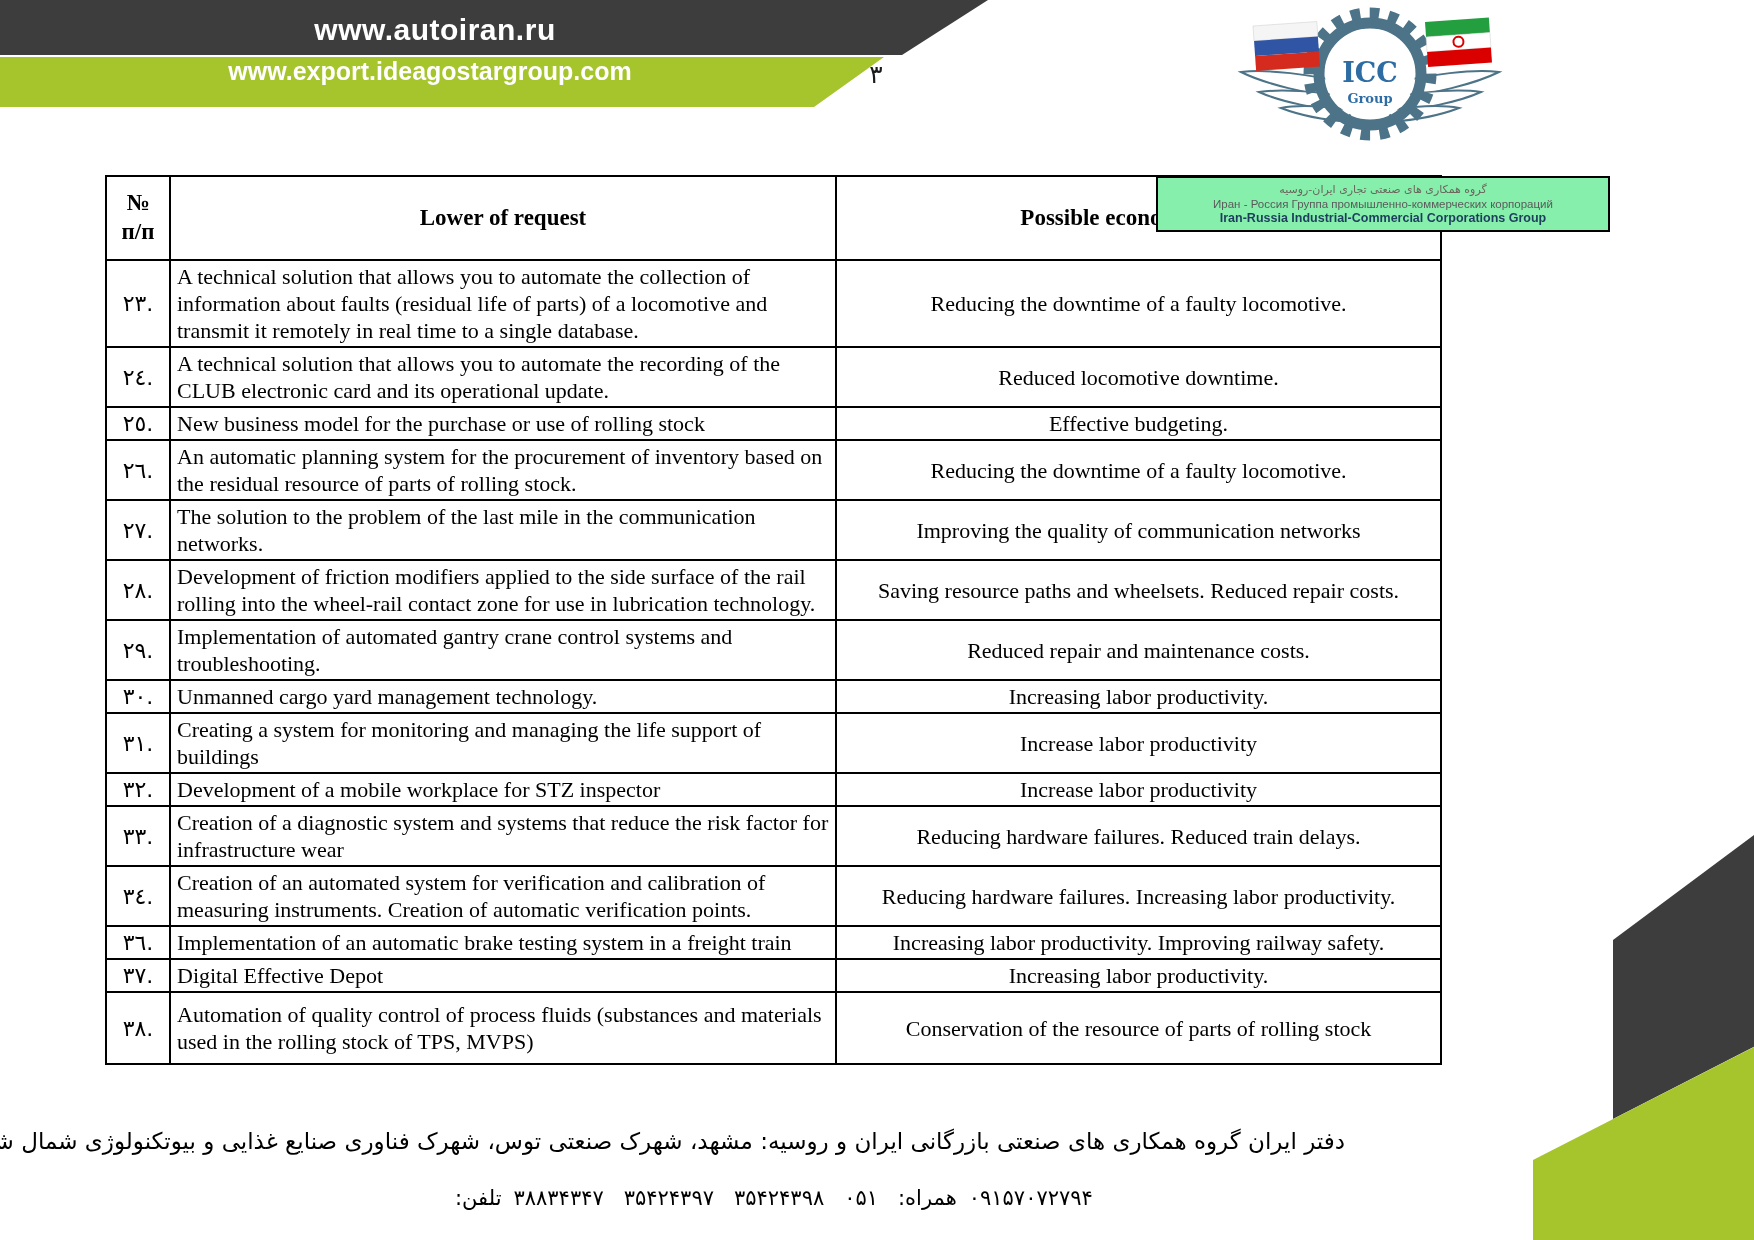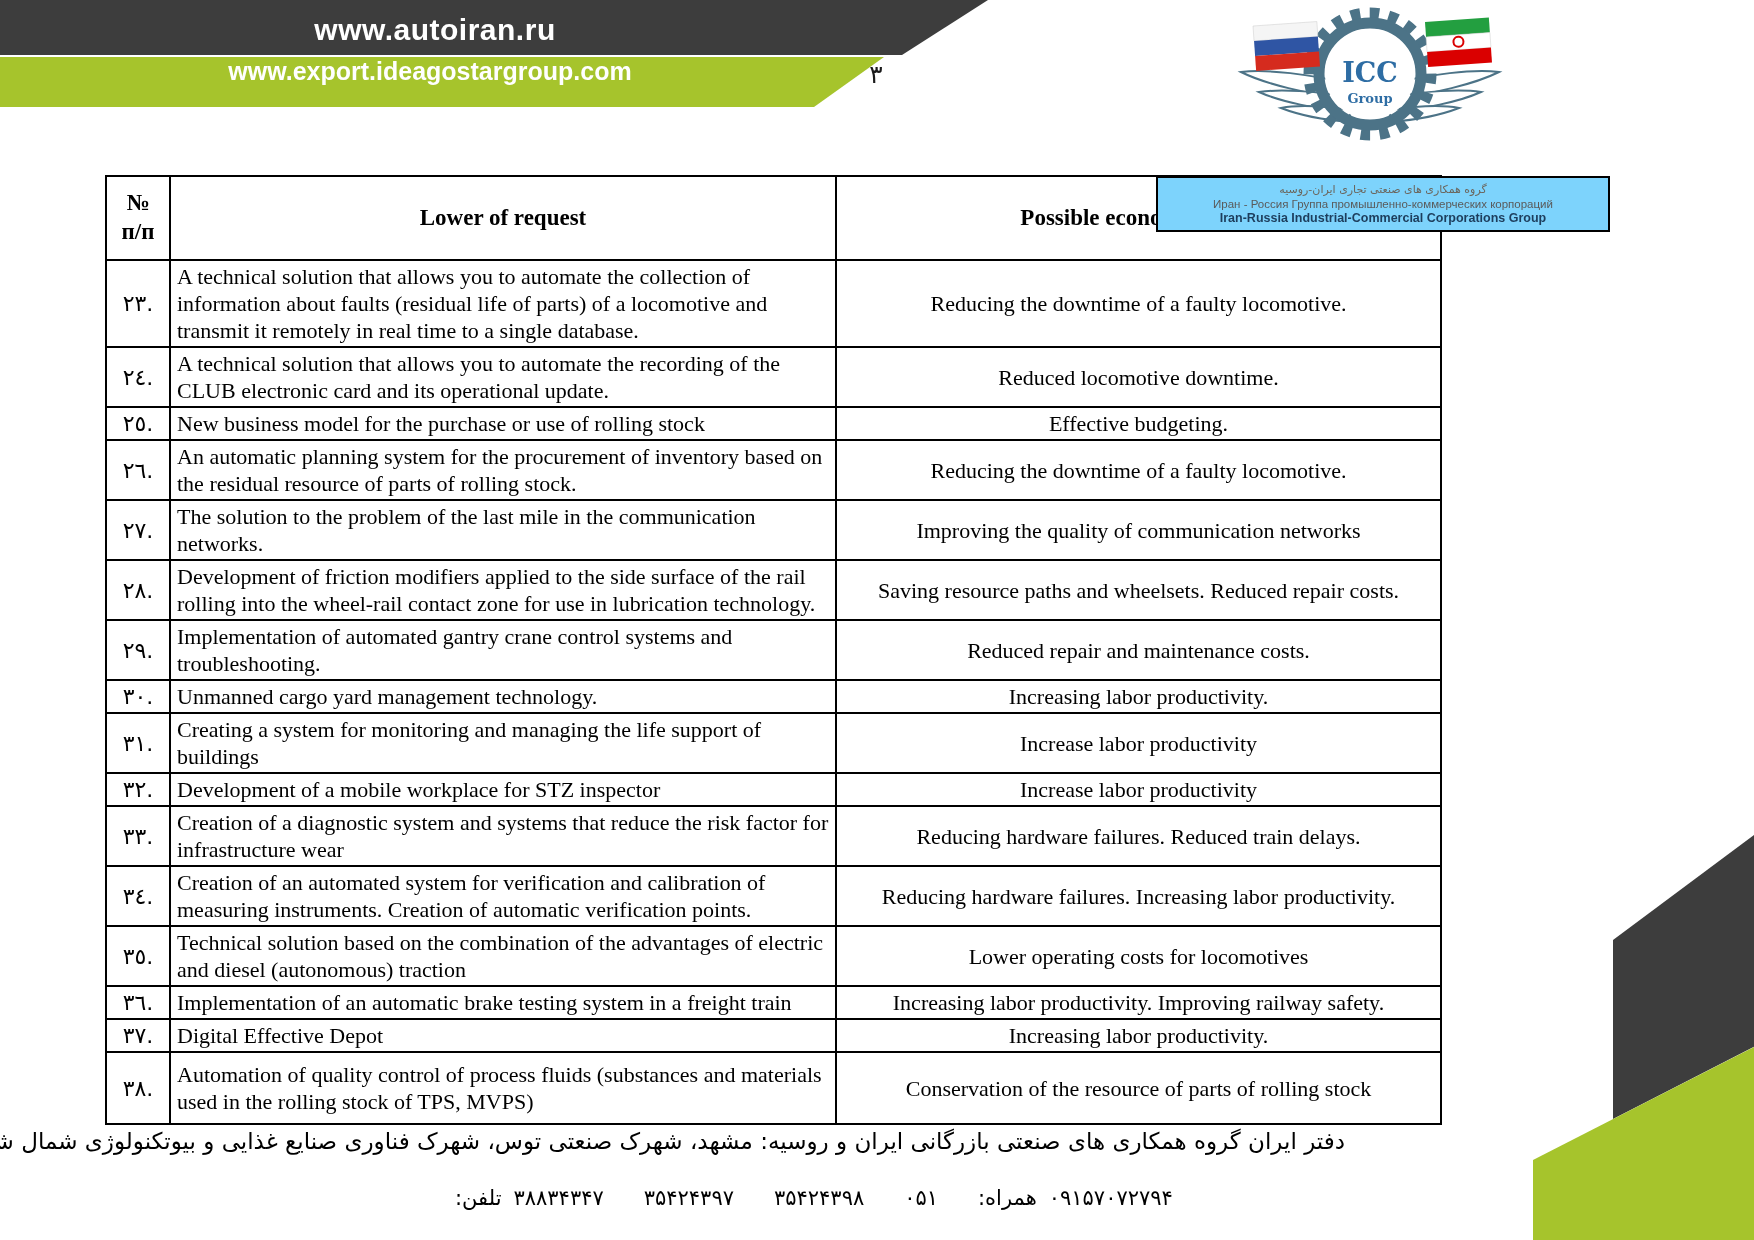--- a/index.html
+++ b/index.html
@@ -33,21 +33,21 @@
   }
   .page-number{
     position:absolute; left:856px; top:60px; width:40px;
     font-family:"DejaVu Sans", sans-serif; font-size:25px; color:#1a1a1a;
     text-align:center;
   }
   
   .logo{position:absolute; left:1225px; top:2px; width:295px; height:155px;}
   .logo-caption{
     position:absolute; left:1156px; top:176px; width:454px; height:56px;
-    background:#7dd3fc; border:2px solid #000; box-sizing:border-box;
+    background:#86efac; border:2px solid #000; box-sizing:border-box;
     display:flex; flex-direction:column; justify-content:center; align-items:center;
     z-index:5; text-align:center;
   }
   .logo-caption .fa{font-family:"DejaVu Sans", sans-serif; font-size:11px; color:#6b655c; direction:rtl; line-height:14px;}
   .logo-caption .ru{font-family:"Liberation Sans", sans-serif; font-size:11.5px; color:#5a5a5a; line-height:14px;}
   .logo-caption .en{font-family:"Liberation Sans", sans-serif; font-size:12.5px; font-weight:bold; color:#1d3d5c; line-height:15px;}
   
   table.req{
     position:absolute; left:105px; top:175px; width:1335px;
     border-collapse:collapse; table-layout:fixed;
@@ -82,21 +82,21 @@
   .footer-address{
     position:absolute; right:409px; top:1128px;
     font-family:"DejaVu Sans", sans-serif; font-size:23px; color:#000;
     direction:rtl; white-space:nowrap;
   }
   .footer-phones{
     position:absolute; left:455px; top:1186px;
     display:flex; align-items:baseline;
     font-family:"DejaVu Sans", sans-serif; font-size:21px; color:#000;
   }
-  .footer-phones .seg{ margin-left:40px; white-space:nowrap; }
+  .footer-phones .seg{ margin-left:20px; white-space:nowrap; }
   .footer-phones .seg:first-child{ margin-left:0; }
   .footer-phones .seg.attached{ margin-left:12px; }
 </style>
 </head>
 <body>
 
 <div class="page">
 
   <div class="banner-dark">
     <span>www.autoiran.ru</span>
@@ -229,25 +229,20 @@
       <td class="c-name">Creation of a diagnostic system and systems that reduce the risk factor for infrastructure wear</td>
       <td class="c-effect">Reducing hardware failures. Reduced train delays.</td>
     </tr>
 
     <tr>
       <td class="c-num">٣٤.</td>
       <td class="c-name">Creation of an automated system for verification and calibration of measuring instruments. Creation of automatic verification points.</td>
       <td class="c-effect">Reducing hardware failures. Increasing labor productivity.</td>
     </tr>
 
-    <tr>
-      <td class="c-num">٣٥.</td>
-      <td class="c-name">Technical solution based on the combination of the advantages of electric and diesel (autonomous) traction</td>
-      <td class="c-effect">Lower operating costs for locomotives</td>
-    </tr>
 
     <tr>
       <td class="c-num">٣٦.</td>
       <td class="c-name">Implementation of an automatic brake testing system in a freight train</td>
       <td class="c-effect">Increasing labor productivity. Improving railway safety.</td>
     </tr>
 
     <tr>
       <td class="c-num">٣٧.</td>
       <td class="c-name">Digital Effective Depot</td>

